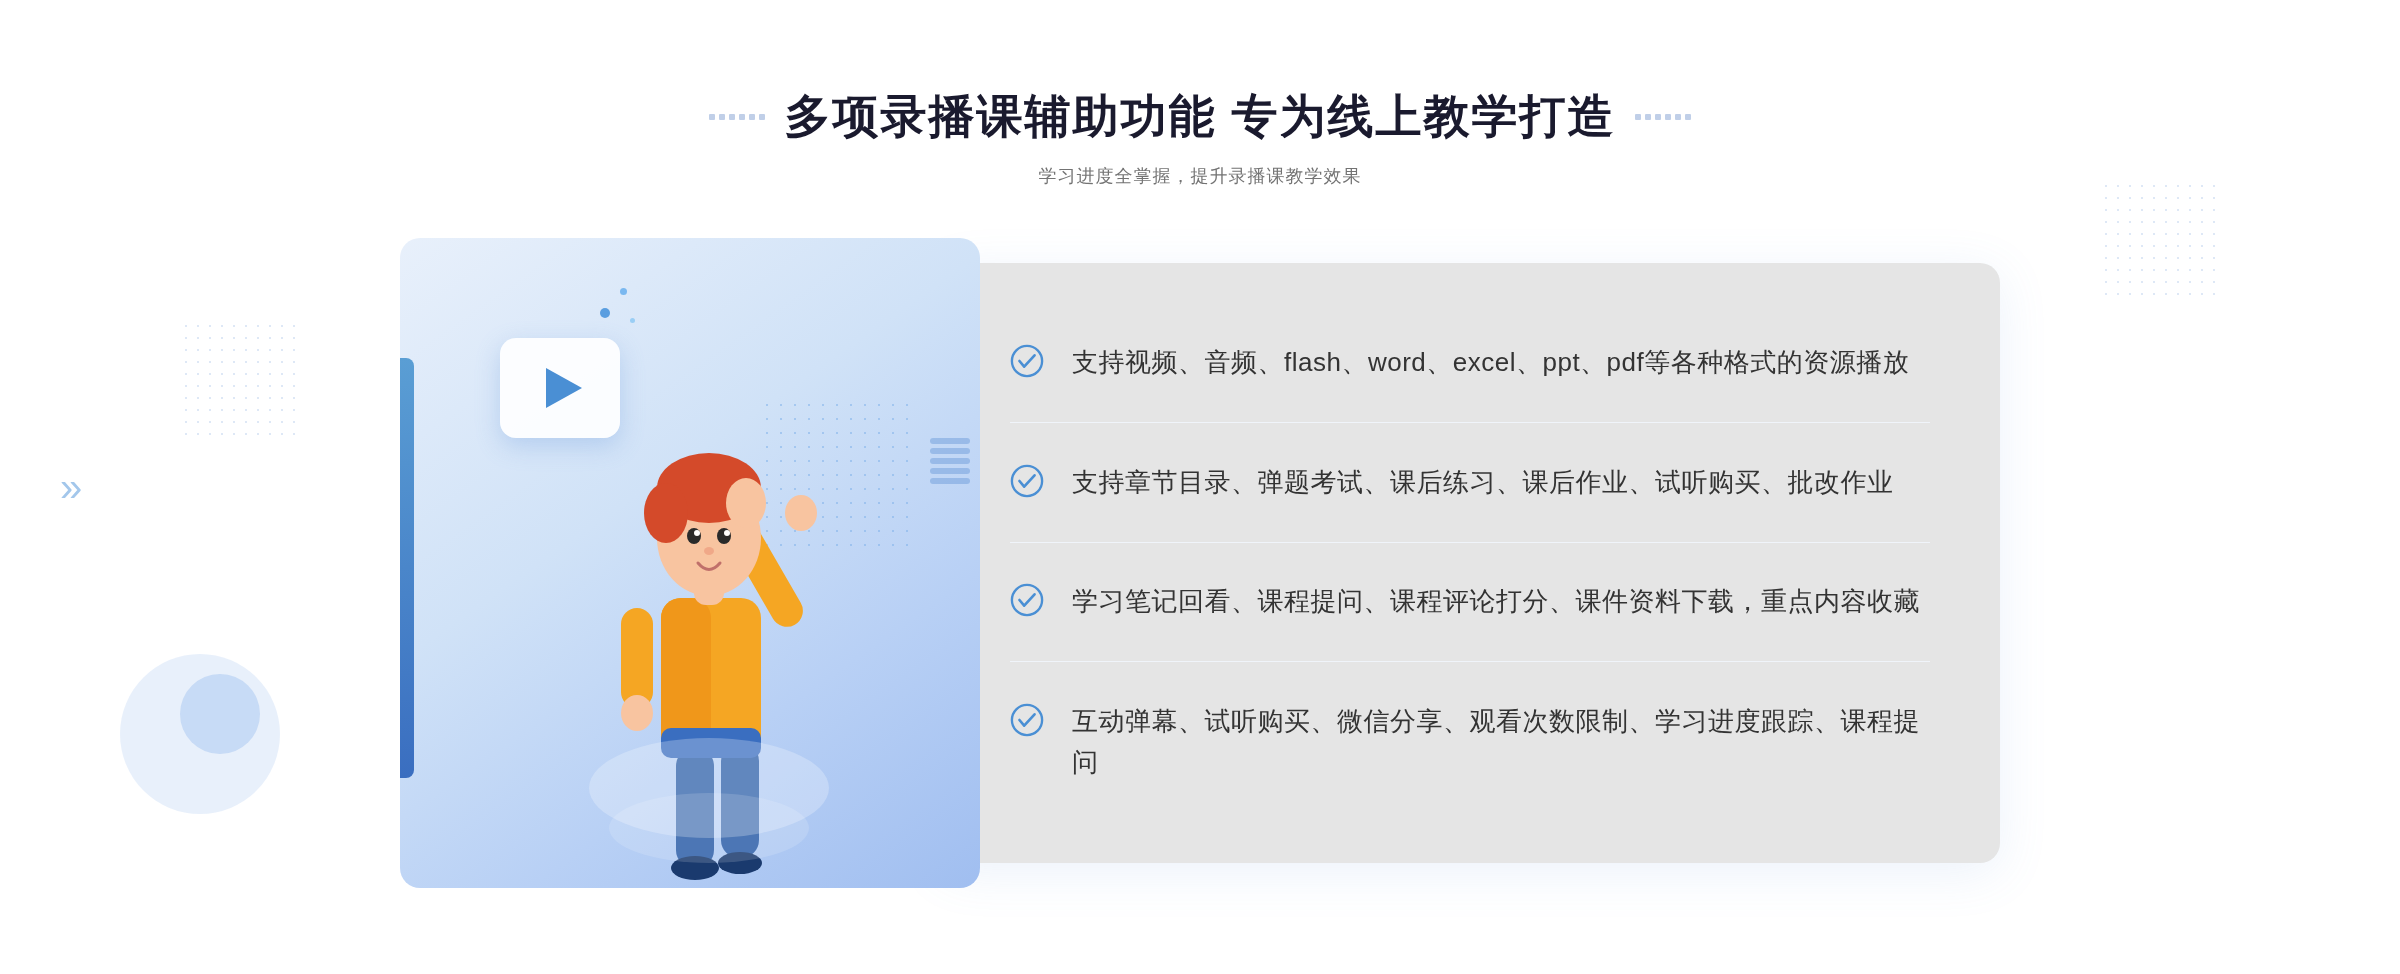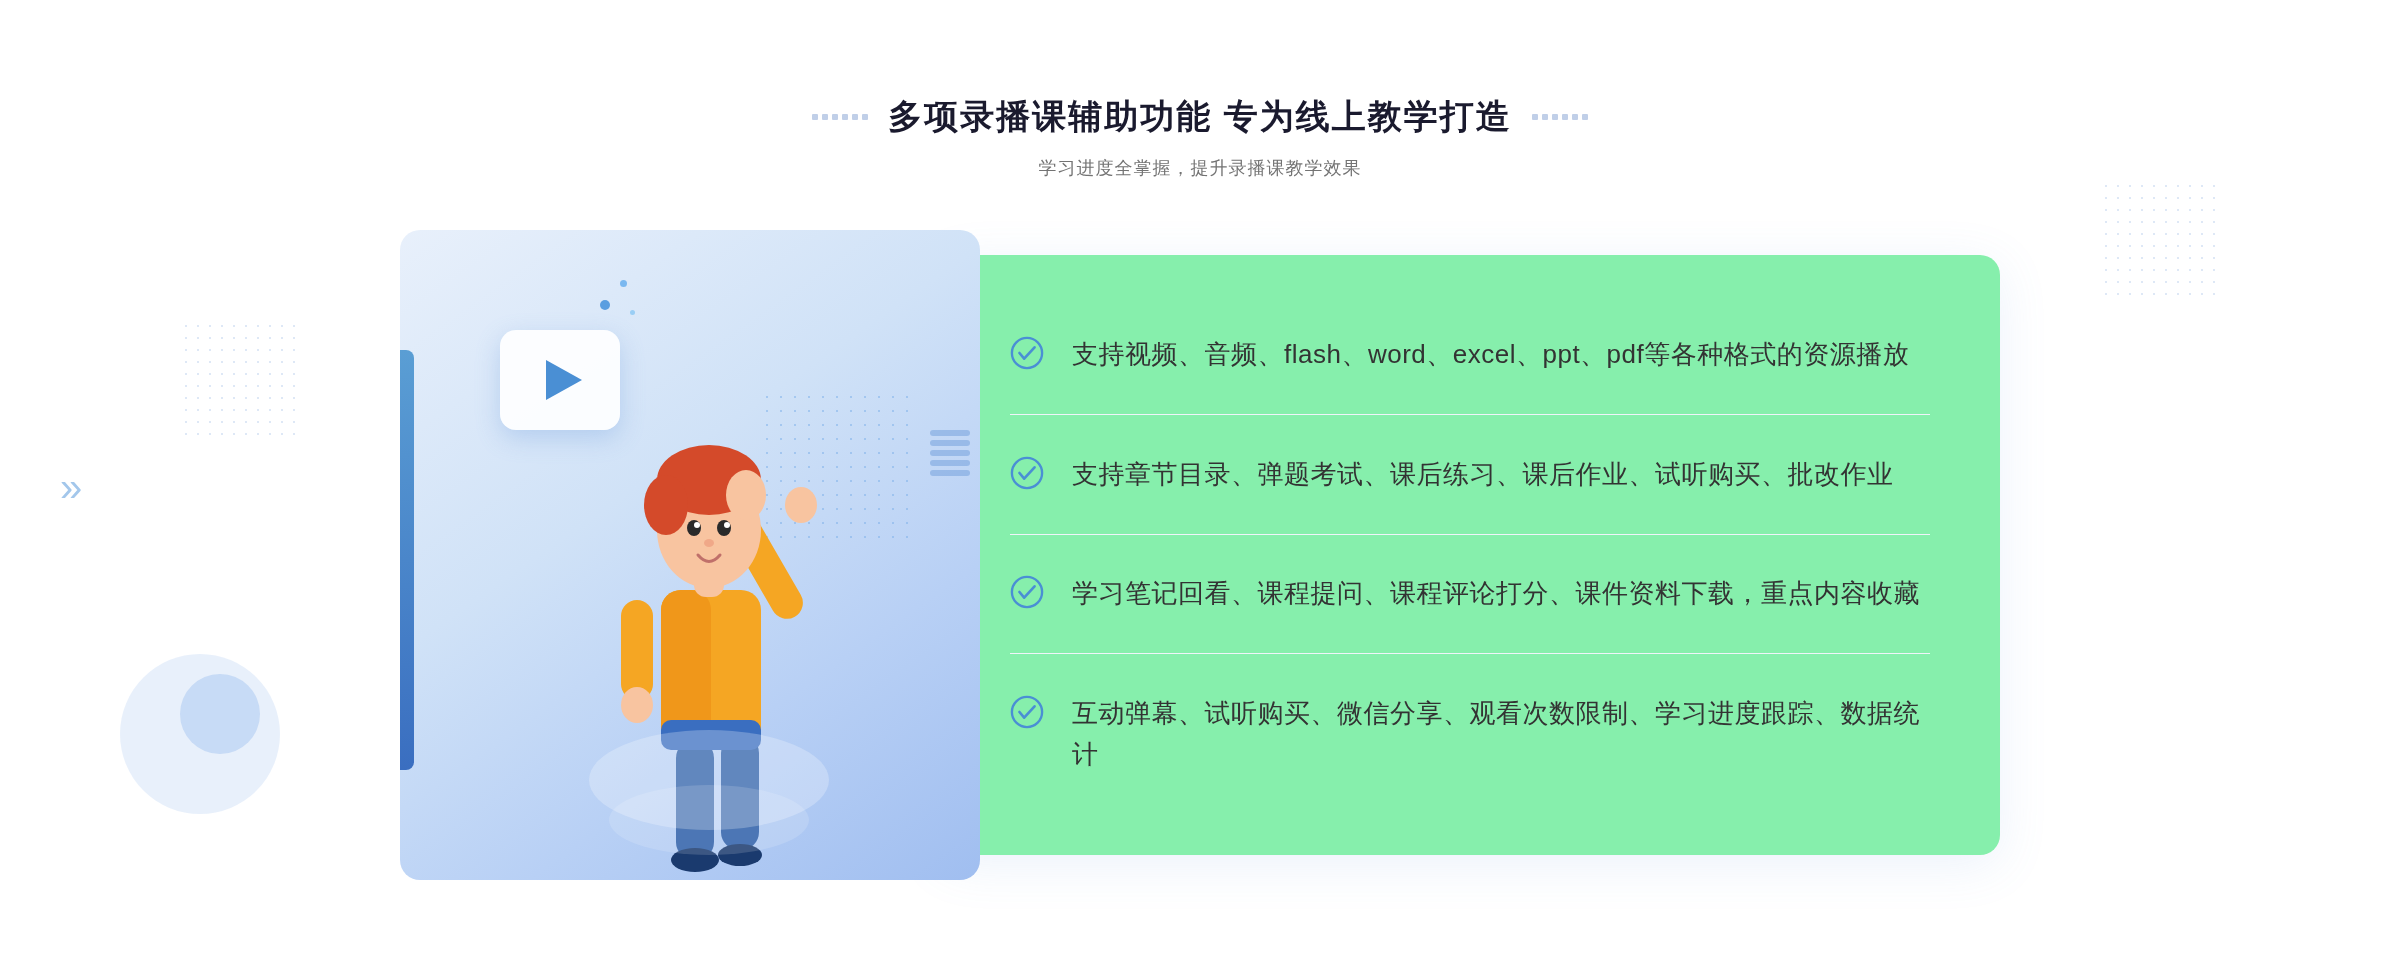--- a/index.html
+++ b/index.html
@@ -96,21 +96,21 @@
 
     .header-deco span {
       width: 6px;
       height: 6px;
       background: #c0cfe8;
       border-radius: 1px;
       display: inline-block;
     }
 
     .header-title {
-      font-size: 34px;
+      font-size: 46px;
       font-weight: 600;
       color: #1a1a2e;
       letter-spacing: 2px;
     }
 
     .header-subtitle {
       font-size: 18px;
       color: #737373;
       letter-spacing: 1px;
     }
@@ -217,21 +217,21 @@
 
     
     .character-svg {
       width: 100%;
       height: 100%;
     }
 
     
     .features-panel {
       flex: 1;
-      background: #86efac;
+      background: #e5e5e5;
       border-radius: 20px;
       padding: 60px 70px;
       margin-left: -40px;
       height: 600px;
       box-shadow: 0 10px 50px rgba(100, 150, 220, 0.12);
       display: flex;
       flex-direction: column;
       justify-content: space-around;
       z-index: 1;
     }
@@ -412,17 +412,17 @@
 
     <div class="feature-divider"></div>
 
     <div class="feature-item">
       <div class="check-icon">
         <svg viewBox="0 0 36 36" xmlns="http://www.w3.org/2000/svg">
           <circle cx="18" cy="18" r="16" fill="none" stroke="#4a8fd4" stroke-width="2.5"></circle>
           <polyline points="10,18 15,24 26,12" fill="none" stroke="#4a8fd4" stroke-width="2.8" stroke-linecap="round" stroke-linejoin="round"></polyline>
         </svg>
       </div>
-      <span class="feature-text">互动弹幕、试听购买、微信分享、观看次数限制、学习进度跟踪、数据统计</span>
+      <span class="feature-text">互动弹幕、试听购买、微信分享、观看次数限制、学习进度跟踪、课程提问</span>
     </div>
 
   </div>
 </div>
 
 </body></html>

